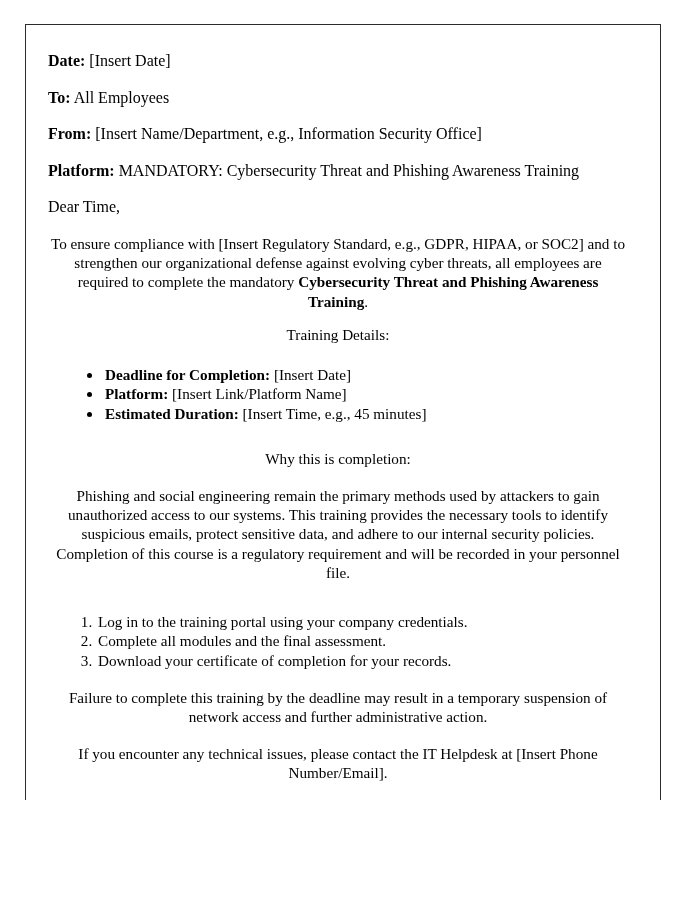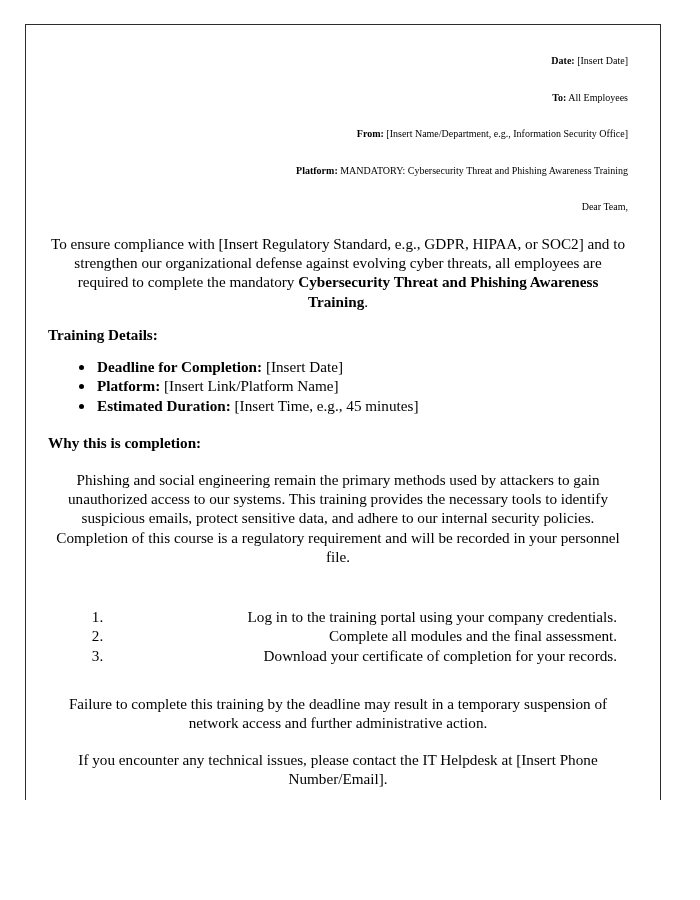--- a/index.html
+++ b/index.html
@@ -33,23 +33,23 @@
   }
 
   .page-inner {
     position: absolute;
     left: 22px;
     top: 0px;
     width: 580px;
   }
 
   .doc-line {
-    font-size: 10px;
+    font-size: 16px;
     line-height: 19.5px;
-    text-align: right;
+    text-align: left;
   }
 
   
   .field-row {
     margin-top: 0;
     margin-bottom: 0;
     padding-top: 0;
   }
   .field-row.first { padding-top: 26px; }
   .spacer-17 { height: 17px; }
@@ -60,39 +60,39 @@
 
   .para {
     font-size: 15.2px;
     line-height: 19.4px;
     text-align: center;
   }
 
   .heading {
     font-size: 15.2px;
     line-height: 19.5px;
-    font-weight: bold;
+    font-weight: normal;
+    text-align: center;
   }
 
   ul.bullets {
-    margin: 0;
+    margin: 8px;
     padding: 0 0 0 47px;
     list-style-type: disc;
   }
   ul.bullets li {
     font-size: 15.2px;
     line-height: 19.8px;
     padding-left: 2px;
   }
 
   ol.steps {
-    margin: 11px;
+    margin: 0;
     padding: 0 0 0 48px;
     list-style-type: decimal;
-    text-align: right;
   }
   ol.steps li {
     font-size: 15.2px;
     line-height: 19.8px;
     padding-left: 2px;
   }
 </style>
 </head>
 <body>
 
@@ -120,21 +120,21 @@
 
     <div class="spacer-17"></div>
 
     <div class="doc-line field-row">
       <span class="b">Platform:</span>
       <span>MANDATORY: Cybersecurity Threat and Phishing Awareness Training</span>
     </div>
 
     <div class="spacer-17"></div>
 
-    <div class="doc-line">Dear Team,</div>
+    <div class="doc-line">Dear Time,</div>
 
     <div class="spacer-17"></div>
 
     <div class="para"><span>To ensure compliance with [Insert Regulatory Standard, e.g., GDPR, HIPAA, or SOC2] and to strengthen our organizational defense against evolving cyber threats, all employees are required to complete the mandatory </span><span class="b">Cybersecurity Threat and Phishing Awareness Training</span><span>.</span></div>
 
     <div class="spacer-14"></div>
 
     <div class="heading">Training Details:</div>
 
     <div class="spacer-12"></div>

